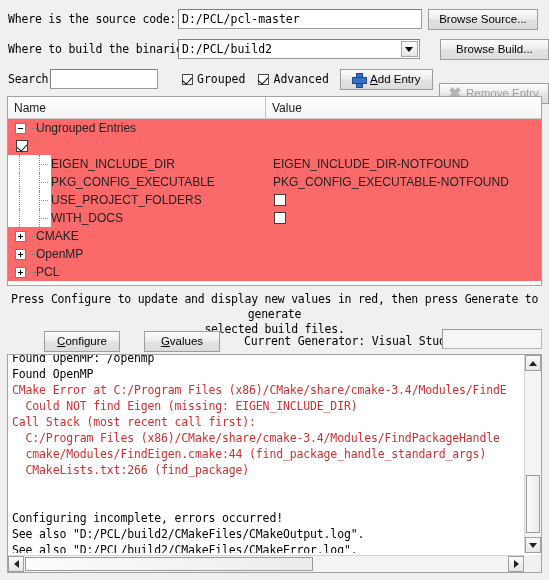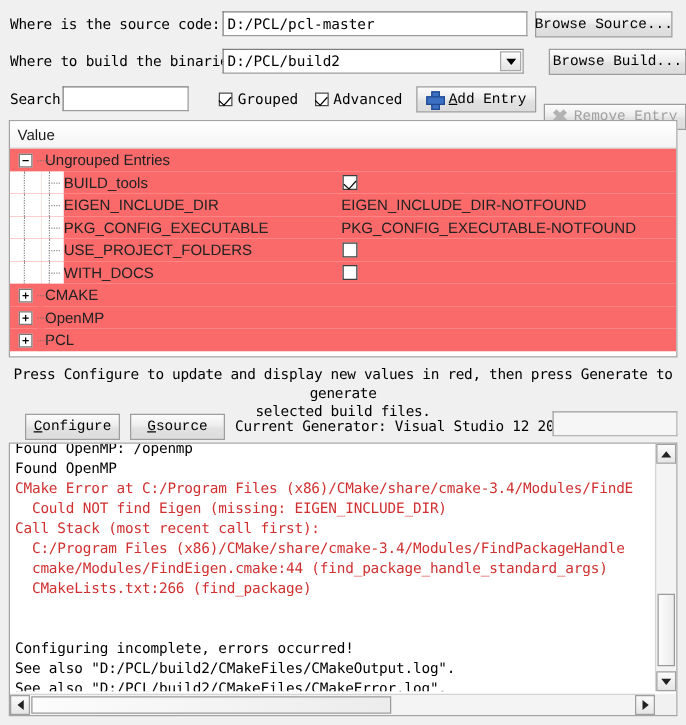--- a/index.html
+++ b/index.html
@@ -70,21 +70,21 @@
     border-left: 4px solid transparent;
     border-right: 4px solid transparent;
     border-top: 5px solid #000;
   }
 
   .btn {
     background: linear-gradient(#fcfcfc,#ededed 45%,#e2e2e2 55%,#dcdcdc);
     border: 1px solid #9d9d9d;
     height: 21px;
     padding: 0 7px;
-    font-family: Liberation Mono, monospace;
+    font-family: Liberation Sans, sans-serif;
     font-size: 11.5px;
     color: #000;
     display: inline-flex;
     align-items: center;
     justify-content: center;
     white-space: nowrap;
     cursor: default;
   }
   .btn.disabled { color: #a0a0a0; }
   .btn u { text-decoration: underline; }
@@ -266,22 +266,23 @@
     letter-spacing: -0.25px;
     color: #000;
     padding: 0 6px;
   }
   #actionbar {
     position: absolute;
     left: 0; right: 0; top: 328px;
     height: 26px;
     display: flex;
     align-items: center;
-    gap: 8px;
-    padding-left: 20px;
+    gap: 24px;
+    padding-left: 8px;
+    justify-content: center;
   }
   #gen-text {
     font-family: "DejaVu Sans Mono", monospace;
     font-size: 11.5px;
     white-space: nowrap;
     letter-spacing: -0.2px;
   }
   #progress {
     position: absolute;
     right: 7px; top: 329px;
@@ -399,37 +400,33 @@
     </div>
 
     <div class="btn disabled" style="margin-left:6px;width:114px;gap:5px;margin-top:28px;">
       <span class="x-icon"></span>
       <span><u>R</u><span>emove Entry</span></span>
     </div>
   </div>
 
   <div id="cache-table">
     <div class="thead">
+      <div class="th name">Name</div>
       <div class="th value">Value</div>
     </div>
     <div class="tbody" id="tbody">
         <div class="trow" style="--rowred: #fa6a6a; background: rgb(250, 106, 106);">
           <div class="cell-name">
             <span class="expander"></span>
             <span class="exp-dots" style="background: rgb(250, 106, 106); width: 6px;"></span>
             <span class="row-label">Ungrouped Entries</span>
           </div>
           <div class="cell-value"></div>
         </div>
         <div class="trow" style="--rowred: #fa6a6a; background: rgb(250, 106, 106);">
-          <div class="cell-name">
-            <span class="gutter"></span>
-            <span class="gutter2"></span>
-            <span class="row-label">BUILD_tools</span>
-          </div>
           <div class="cell-value">
             <span class="vbox on"></span>
           </div>
         </div>
         <div class="trow" style="--rowred: #fa6a6a; background: rgb(250, 106, 106);">
           <div class="cell-name">
             <span class="gutter"></span>
             <span class="gutter2"></span>
             <span class="row-label">EIGEN_INCLUDE_DIR</span>
           </div>
@@ -497,21 +494,21 @@
   <div id="hint">
     <div>Press Configure to update and display new values in red, then press Generate to generate</div>
     <div>selected build files.</div>
   </div>
 
   <div id="actionbar">
     <div class="btn" style="width:76px;">
       <span><u>C</u><span>onfigure</span></span>
     </div>
     <div class="btn" style="width:76px;">
-      <span><u>G</u><span>source</span></span>
+      <span><u>G</u><span>values</span></span>
     </div>
     <div id="gen-text">Current Generator: Visual Studio 12 2013</div>
   </div>
   <div id="progress"></div>
 
   <div id="log-wrap">
     <div id="log">
         <div class="logline" style="margin-top: -6px;">Found OpenMP: /openmp</div>
         <div class="logline">Found OpenMP</div>
         <div class="logline err">CMake Error at C:/Program Files (x86)/CMake/share/cmake-3.4/Modules/FindE</div>

